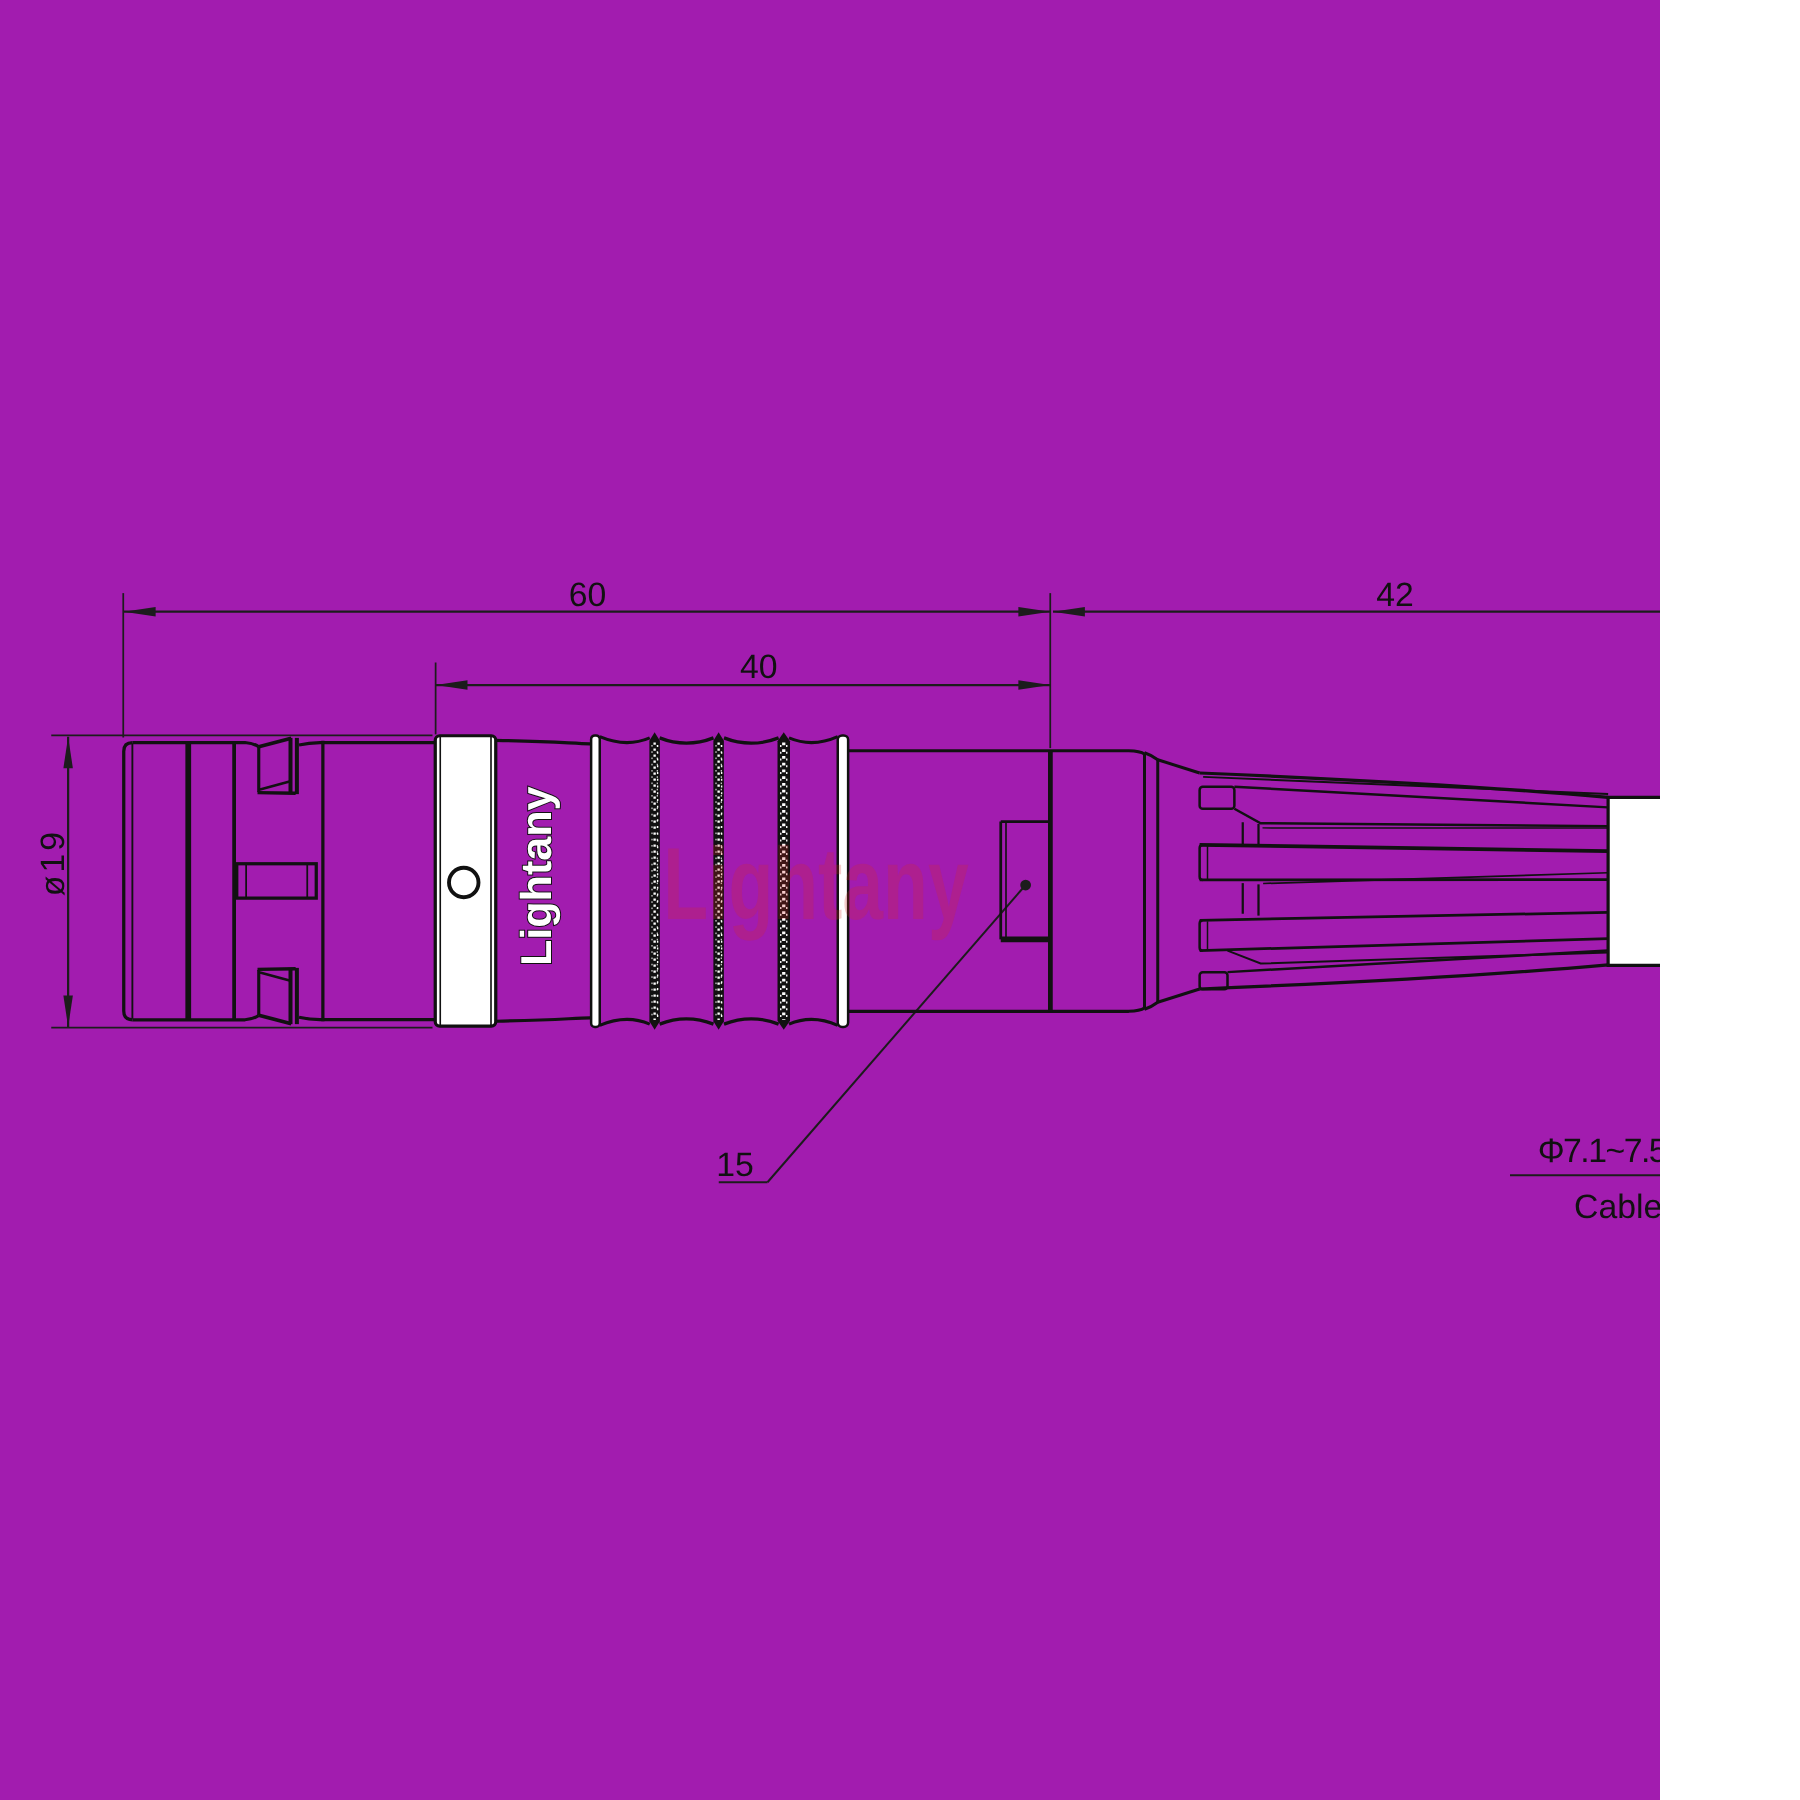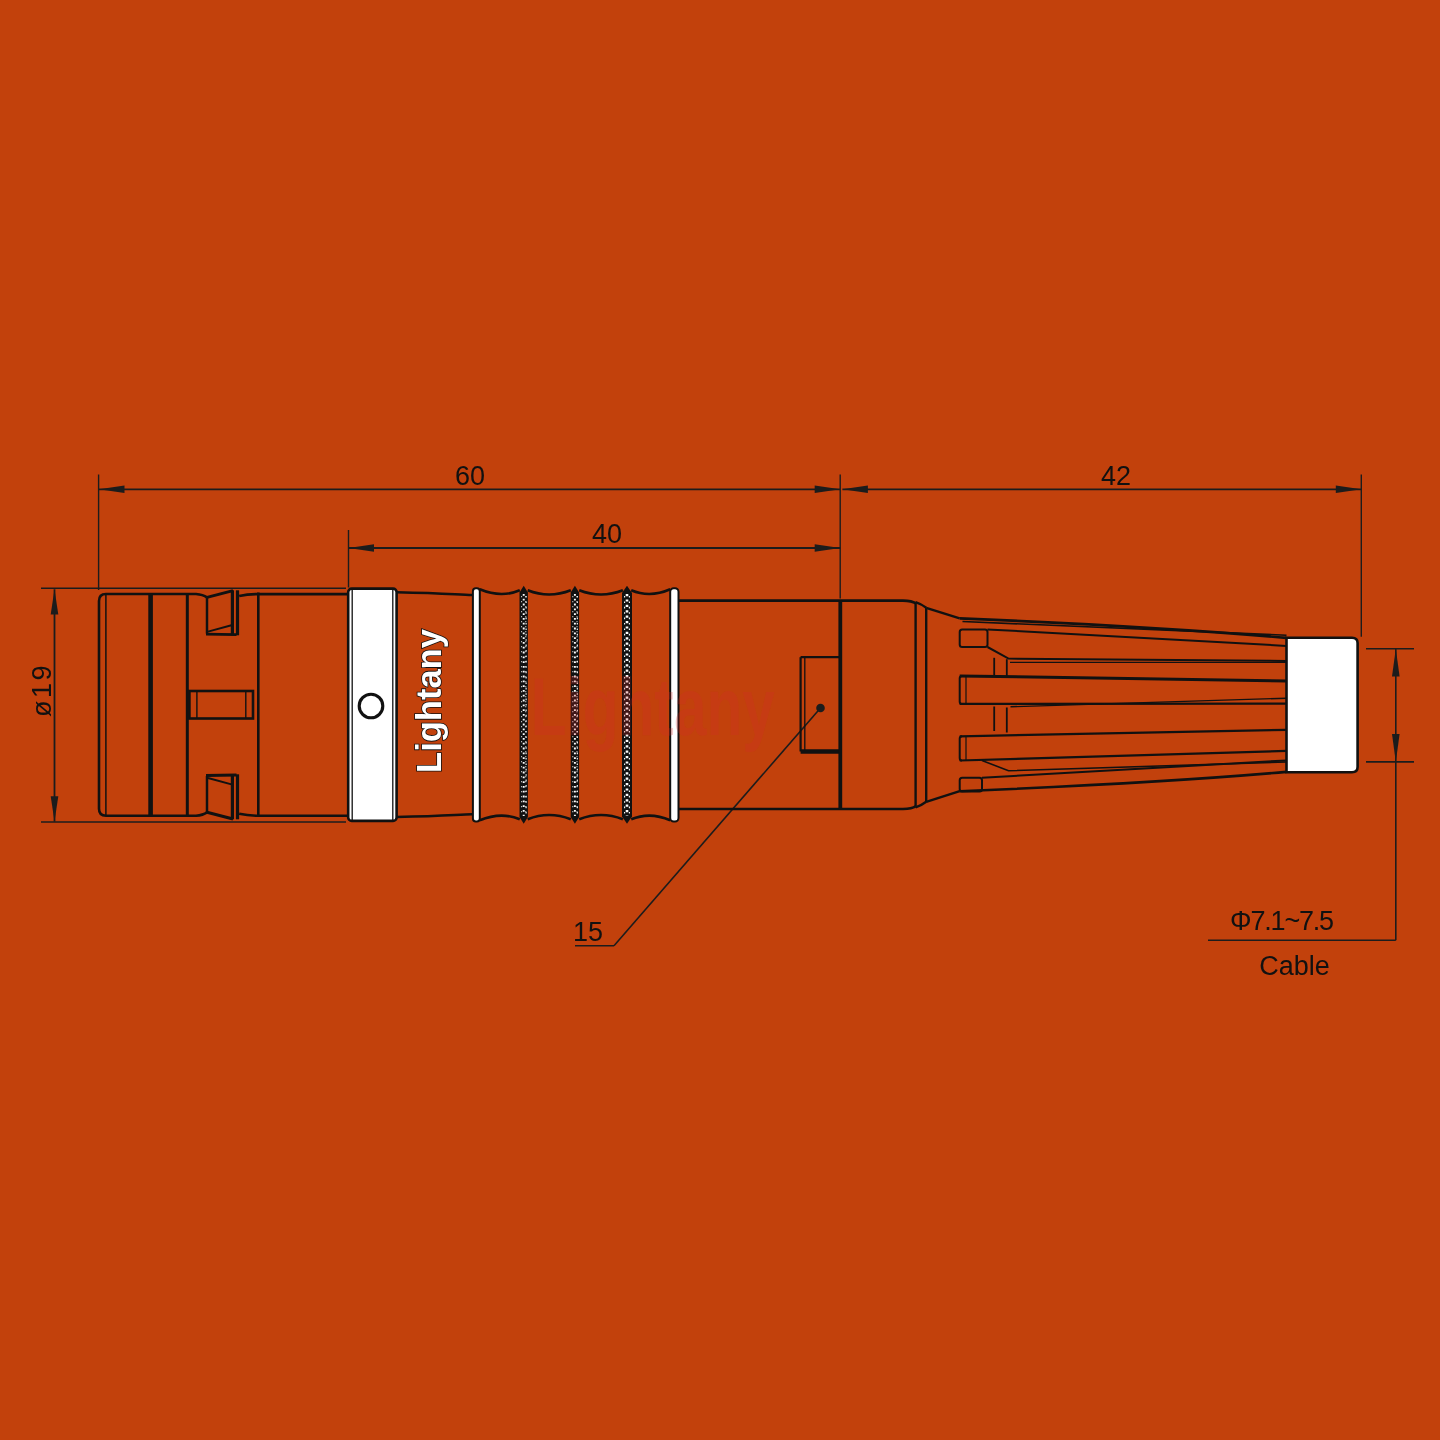--- a/index.html
+++ b/index.html
@@ -1,16 +1,16 @@
 <!DOCTYPE html>
 <html><head>
 <meta charset="utf-8">
 <style>
   html,body{margin:0;padding:0;background:#fff;}
-  #page{position:relative;width:1440px;height:1440px;background:#c2410c;overflow:hidden;
+  #page{position:relative;width:1328px;height:1440px;background:#a21caf;overflow:hidden;
         font-family:"Liberation Sans", sans-serif;}
   svg{position:absolute;left:0;top:0;}
   text{font-family:"Liberation Sans", sans-serif;}
 </style>
 </head>
 <body>
 <div id="page">
 <svg width="1440" height="1440" viewBox="0 0 1440 1440">
 
   <g stroke="#1c1c1c" stroke-width="1.8" fill="none">

